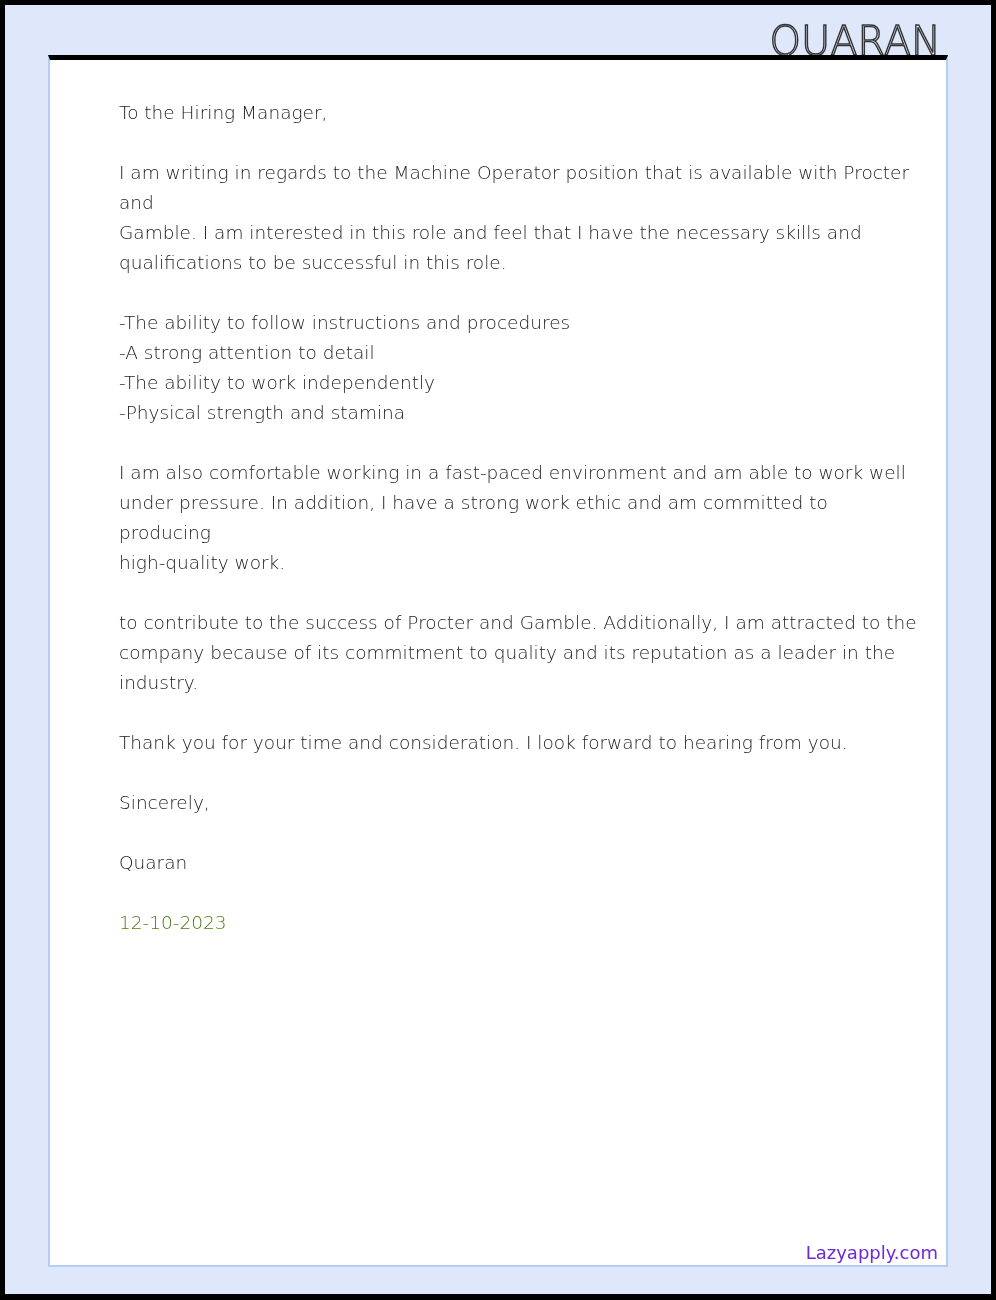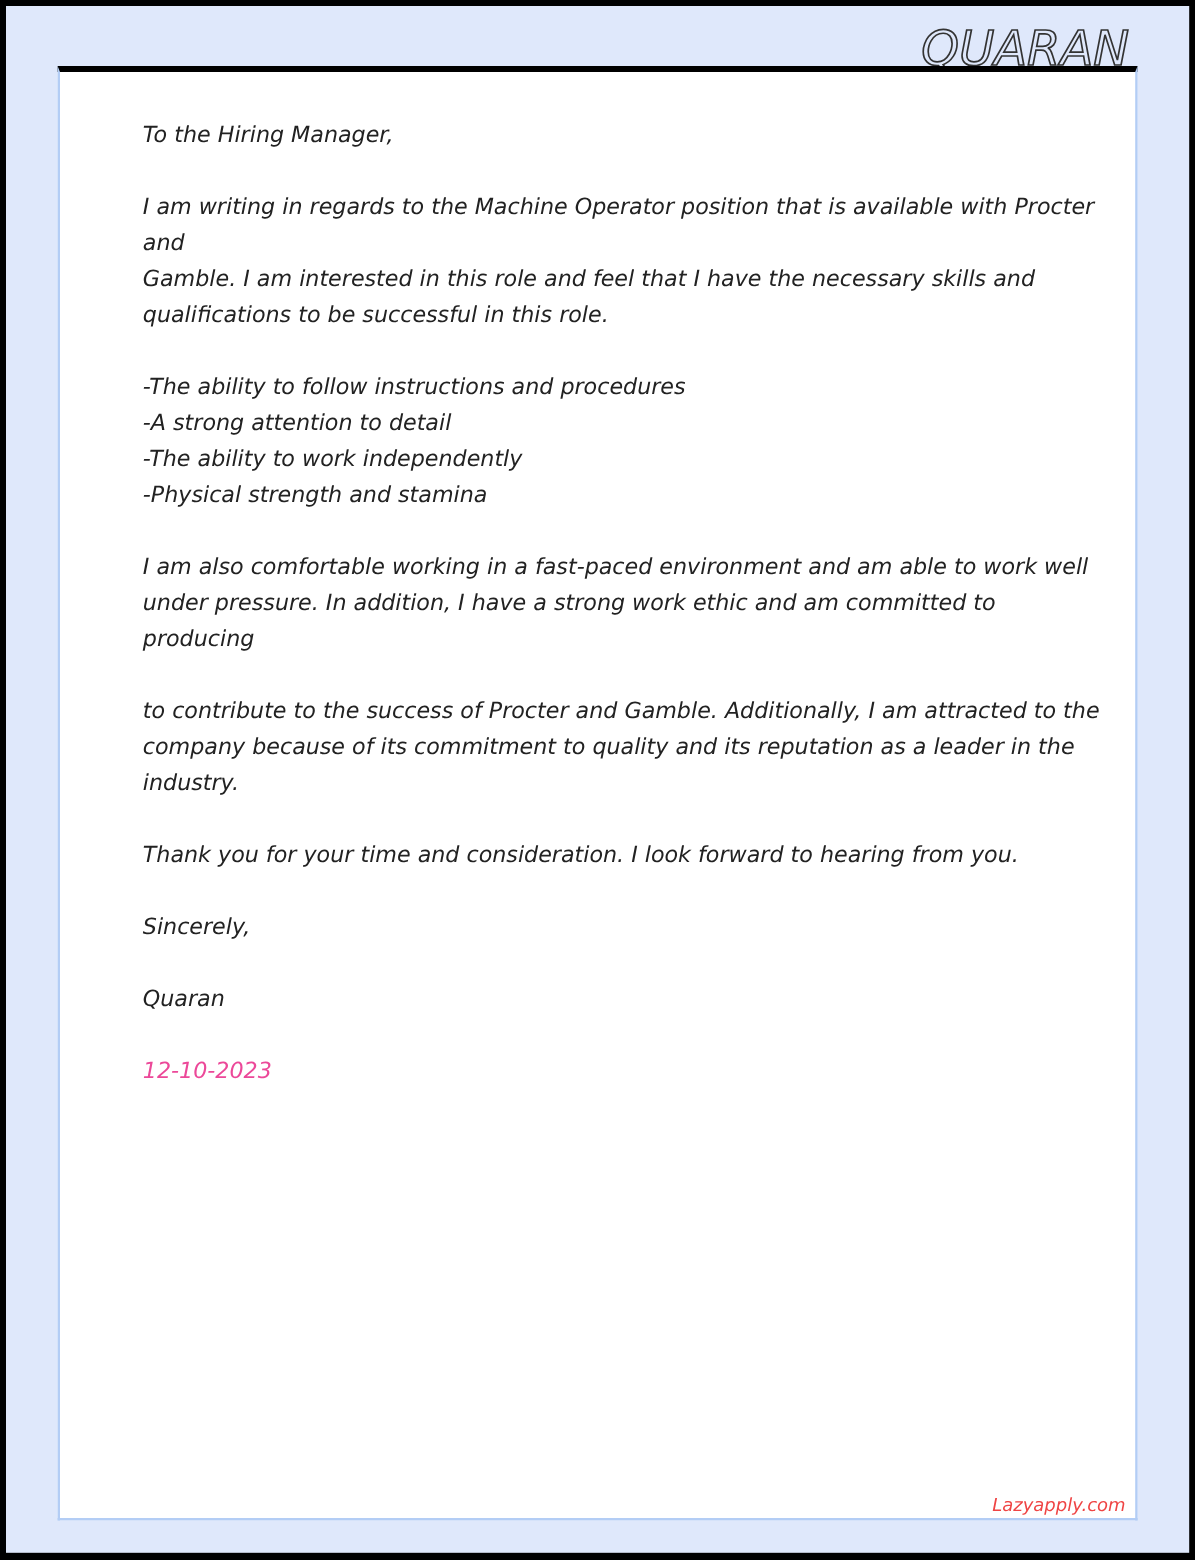--- a/index.html
+++ b/index.html
@@ -14,21 +14,20 @@
       background: #000;
       font-family: "DejaVu Sans", sans-serif;
     }
     .frame {
       position: absolute;
       left: 5px;
       top: 5px;
       width: 986px;
       height: 1289px;
       background: #dfe8fb;
-      font-style: italic;
     }
     .brand-title {
       position: absolute;
       right: 50px;
       top: 14px;
       font-family: "DejaVu Sans", sans-serif;
       font-size: 40px;
       font-weight: 300;
       letter-spacing: 0px;
       color: #dfe8fb;
@@ -59,29 +58,29 @@
       font-weight: 300;
       margin-left: 19px;
     }
     .letter p {
       margin: 0 0 30px 0;
     }
     .letter .line {
       display: block;
     }
     .date {
-      color: #ec4899;
+      color: #4d7c0f;
       margin-top: -20px;
     }
     .footer-brand {
       position: absolute;
       right: 8px;
       bottom: 2px;
-      font-size: 15px;
-      color: #ef4444;
+      font-size: 18px;
+      color: #6d28d9;
     }
   </style>
 </head>
 <body>
 
 <div class="frame">
   <div class="brand-title">QUARAN</div>
 
   <div class="card">
     <div class="letter">
@@ -96,20 +95,21 @@
       <p>
         <span class="line">-The ability to follow instructions and procedures</span>
         <span class="line">-A strong attention to detail</span>
         <span class="line">-The ability to work independently</span>
         <span class="line">-Physical strength and stamina</span>
       </p>
 
       <p>
         <span class="line">I am also comfortable working in a fast-paced environment and am able to work well</span>
         <span class="line">under pressure. In addition, I have a strong work ethic and am committed to producing</span>
+        <span class="line">high-quality work.</span>
       </p>
 
       <p>
         <span class="line">to contribute to the success of Procter and Gamble. Additionally, I am attracted to the</span>
         <span class="line">company because of its commitment to quality and its reputation as a leader in the</span>
         <span class="line">industry.</span>
       </p>
 
       <p>Thank you for your time and consideration. I look forward to hearing from you.</p>
 

